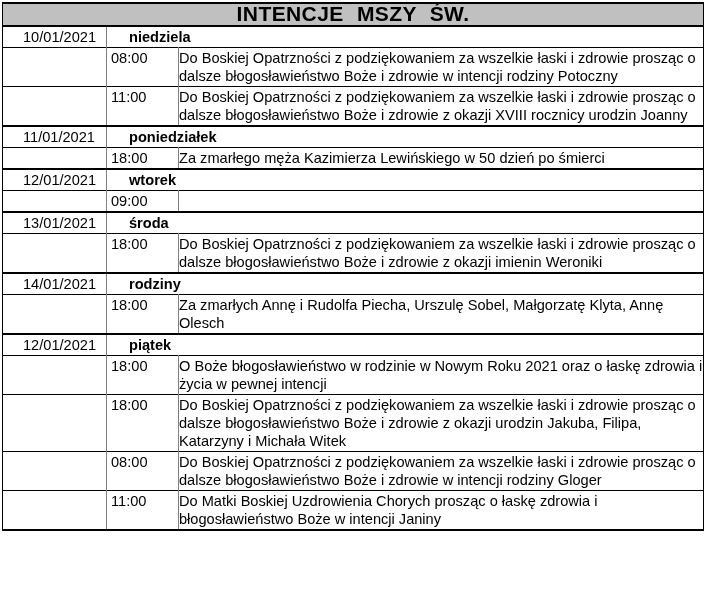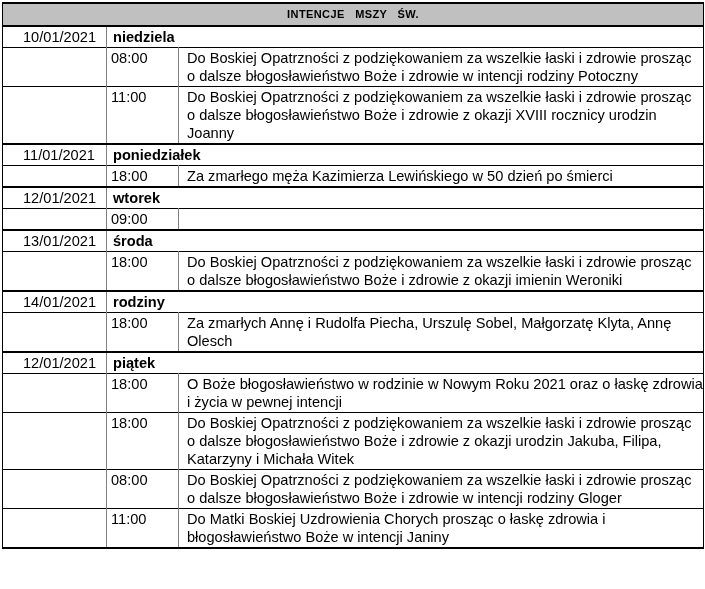--- a/index.html
+++ b/index.html
@@ -30,46 +30,45 @@
     font-size: 14.6px;
     line-height: 18px;
   }
   col.c-date { width: 104px; }
   col.c-time { width: 72px; }
   col.c-int  { width: 525px; }
 
   th.table-title {
     background: var(--header-bg);
     font-weight: bold;
-    font-size: 11px;
+    font-size: 21px;
     text-align: center;
     letter-spacing: 0.4px;
     word-spacing: 7px;
     padding: 1px 0 2px 0;
     border-bottom: 2px solid var(--grid-dark);
   }
   td { vertical-align: top; padding: 1px 0; }
 
   tr.day-row > td { border-top: 2px solid var(--grid-dark); }
   tr.mass-row > td { border-top: 1px solid var(--grid-dark); }
 
   td.date-cell {
     padding-left: 20px;
     border-right: 1px solid var(--grid-light);
   }
   td.day-cell {
     font-weight: bold;
-    padding-left: 6px;
+    padding-left: 22px;
   }
   td.time-cell {
     padding-left: 4px;
     border-right: 1px solid var(--grid-light);
   }
   td.intention-cell {
-    padding-left: 8px;
     padding-right: 0;
     margin-left: 12px;
   }
 </style>
 </head>
 <body>
 
 <div class="page">
   <table class="intentions">
     <colgroup>

